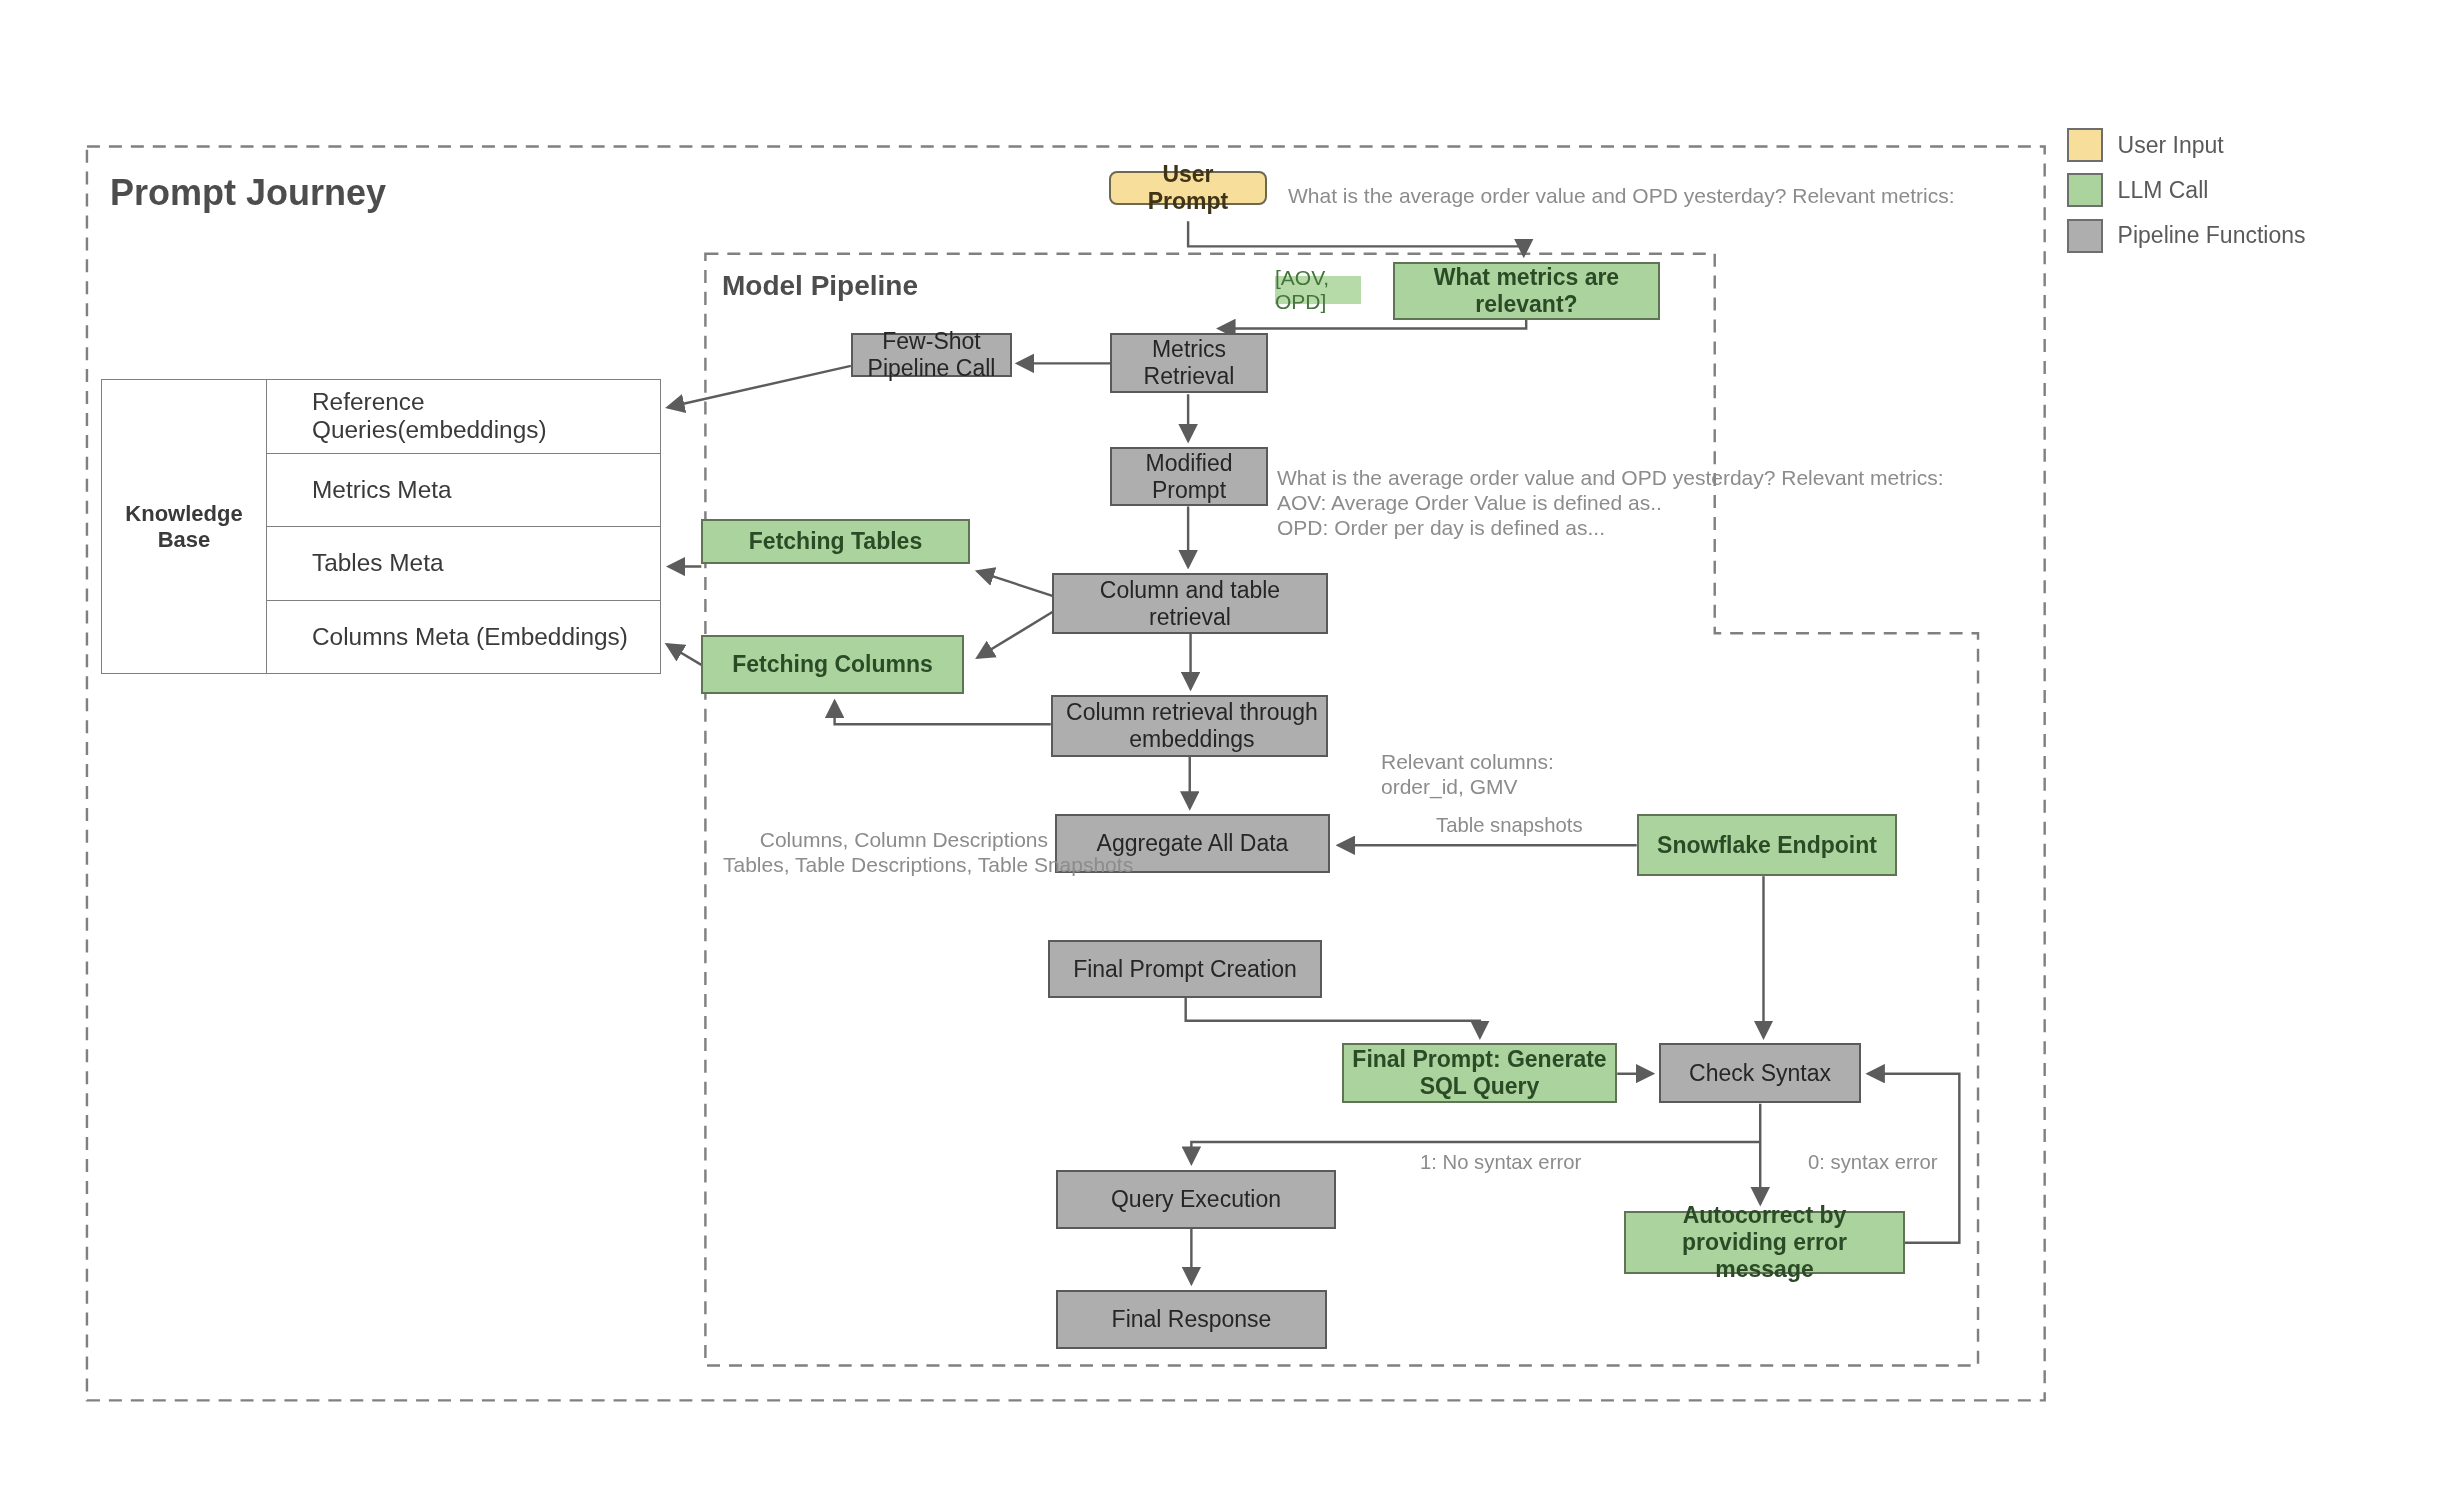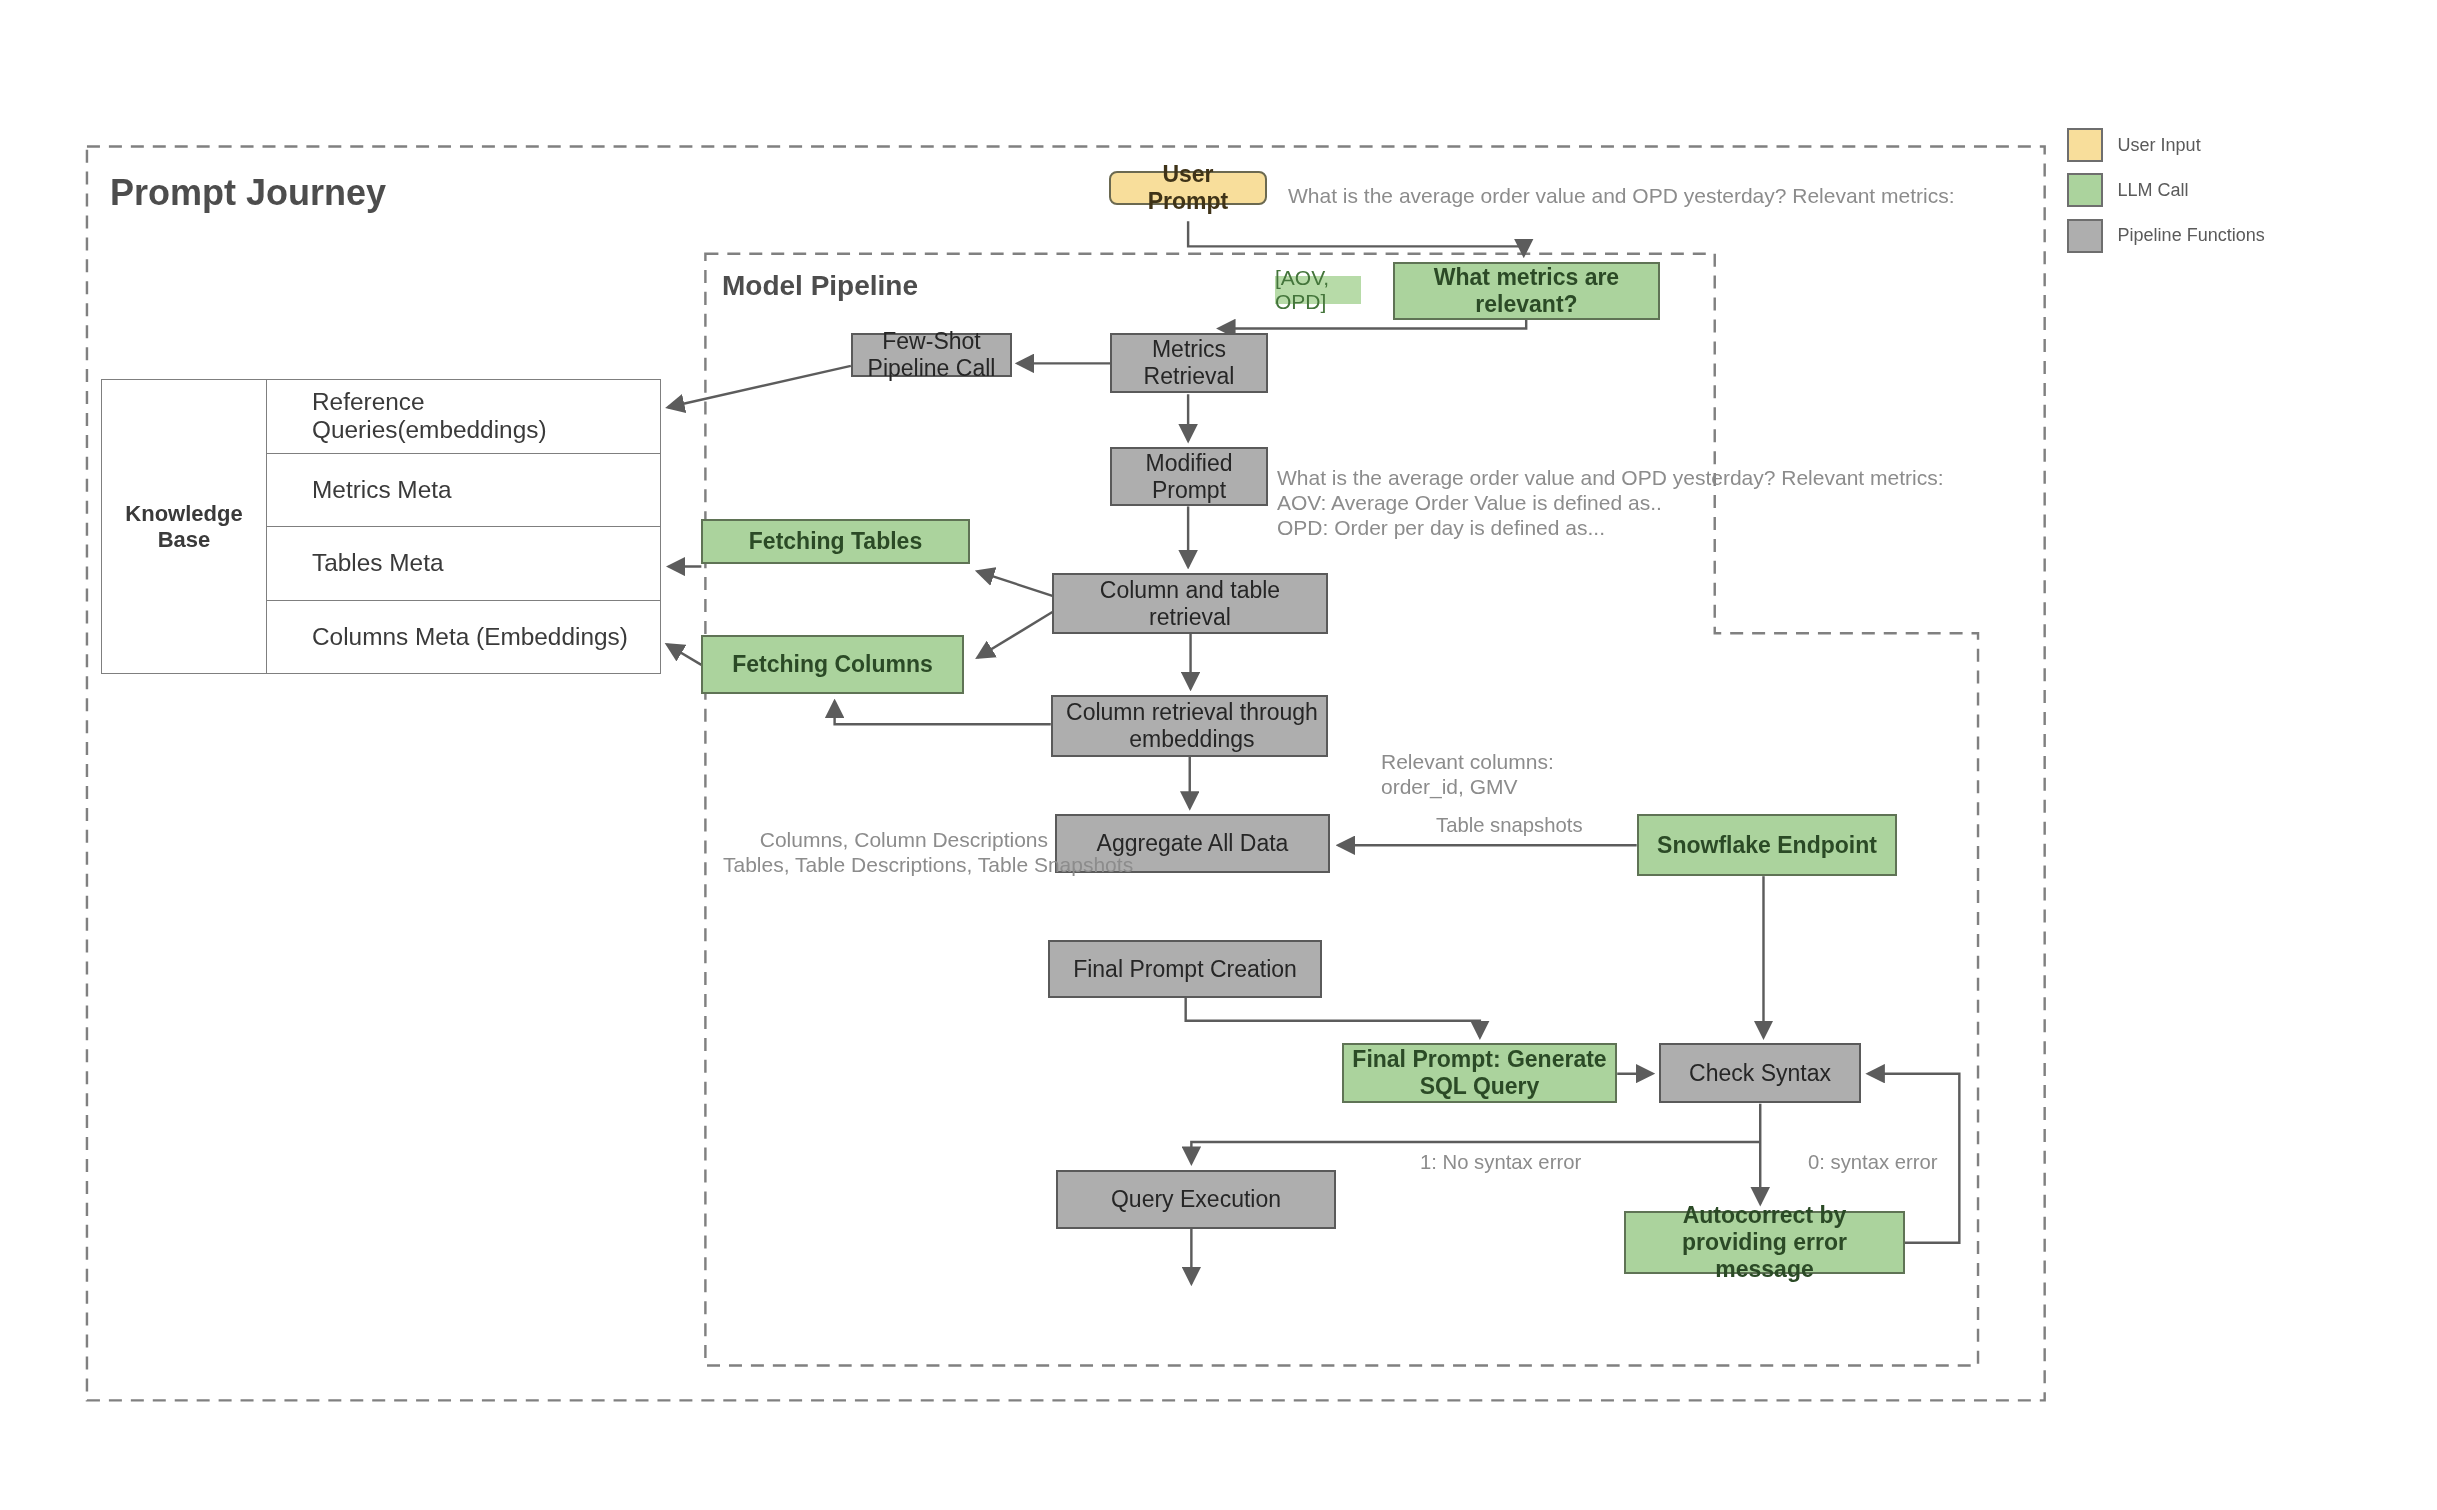--- a/index.html
+++ b/index.html
@@ -22,21 +22,21 @@
   .kb-left{width:164px;border-right:1.6px solid #7f7f7f;display:flex;align-items:center;
            justify-content:center;text-align:center;font-weight:bold;font-size:22px;line-height:26px;}
   .kb-rows{flex:1;display:flex;flex-direction:column;}
   .kb-row{flex:1;display:flex;align-items:center;padding-left:45px;font-size:24.4px;
           border-bottom:1.6px solid #7f7f7f;}
   .kb-row:last-child{border-bottom:none;}
   
   .legend{position:absolute;left:2067px;top:128px;}
   .legend-item{display:flex;align-items:center;margin-bottom:11.4px;}
   .legend-swatch{width:36px;height:34px;border:2.4px solid #6e6e6e;box-sizing:border-box;margin-right:14.6px;}
-  .legend-label{font-size:18px;color:#5a5a5a;}
+  .legend-label{font-size:23px;color:#5a5a5a;}
   .sw-yellow{background:#f8de9b;}
   .sw-green{background:#abd39d;}
   .sw-gray{background:#aeaeae;}
 </style>
 </head>
 <body>
 
 <div id="stage">
 
   <svg class="layer" viewBox="0 0 3000 1859" width="2438" height="1511">
@@ -113,20 +113,21 @@
   <div class="node green" style="left:701px;top:635px;width:263px;height:59px;">Fetching Columns</div>
   <div class="node gray" style="left:1052px;top:573px;width:276px;height:61px;">Column and table retrieval</div>
   <div class="node gray" style="left:1051px;top:695px;width:277px;height:62px;padding-left:13px;">Column retrieval through embeddings</div>
   <div class="node gray" style="left:1055px;top:814px;width:275px;height:59px;">Aggregate All Data</div>
   <div class="node green" style="left:1637px;top:814px;width:260px;height:62px;">Snowflake Endpoint</div>
   <div class="node gray" style="left:1048px;top:940px;width:274px;height:58px;">Final Prompt Creation</div>
   <div class="node green" style="left:1342px;top:1043px;width:275px;height:60px;">Final Prompt: Generate SQL Query</div>
   <div class="node gray" style="left:1659px;top:1043px;width:202px;height:60px;">Check Syntax</div>
   <div class="node gray" style="left:1056px;top:1170px;width:280px;height:59px;">Query Execution</div>
   <div class="node green" style="left:1624px;top:1211px;width:281px;height:63px;">Autocorrect by providing error message</div>
+  <div class="node gray" style="left:1056px;top:1290px;width:271px;height:59px;">Final Response</div>
 
   <div class="note" style="left:1288px;top:183px;">What is the average order value and OPD yesterday? Relevant metrics:</div>
   <div class="note" style="left:1277px;top:465px;">
     <div>What is the average order value and OPD yesterday? Relevant metrics:</div>
     <div>AOV: Average Order Value is defined as..</div>
     <div>OPD: Order per day is defined as...</div>
   </div>
   <div class="note" style="left:1381px;top:749px;">
     <div>Relevant columns:</div>
     <div>order_id, GMV</div>

